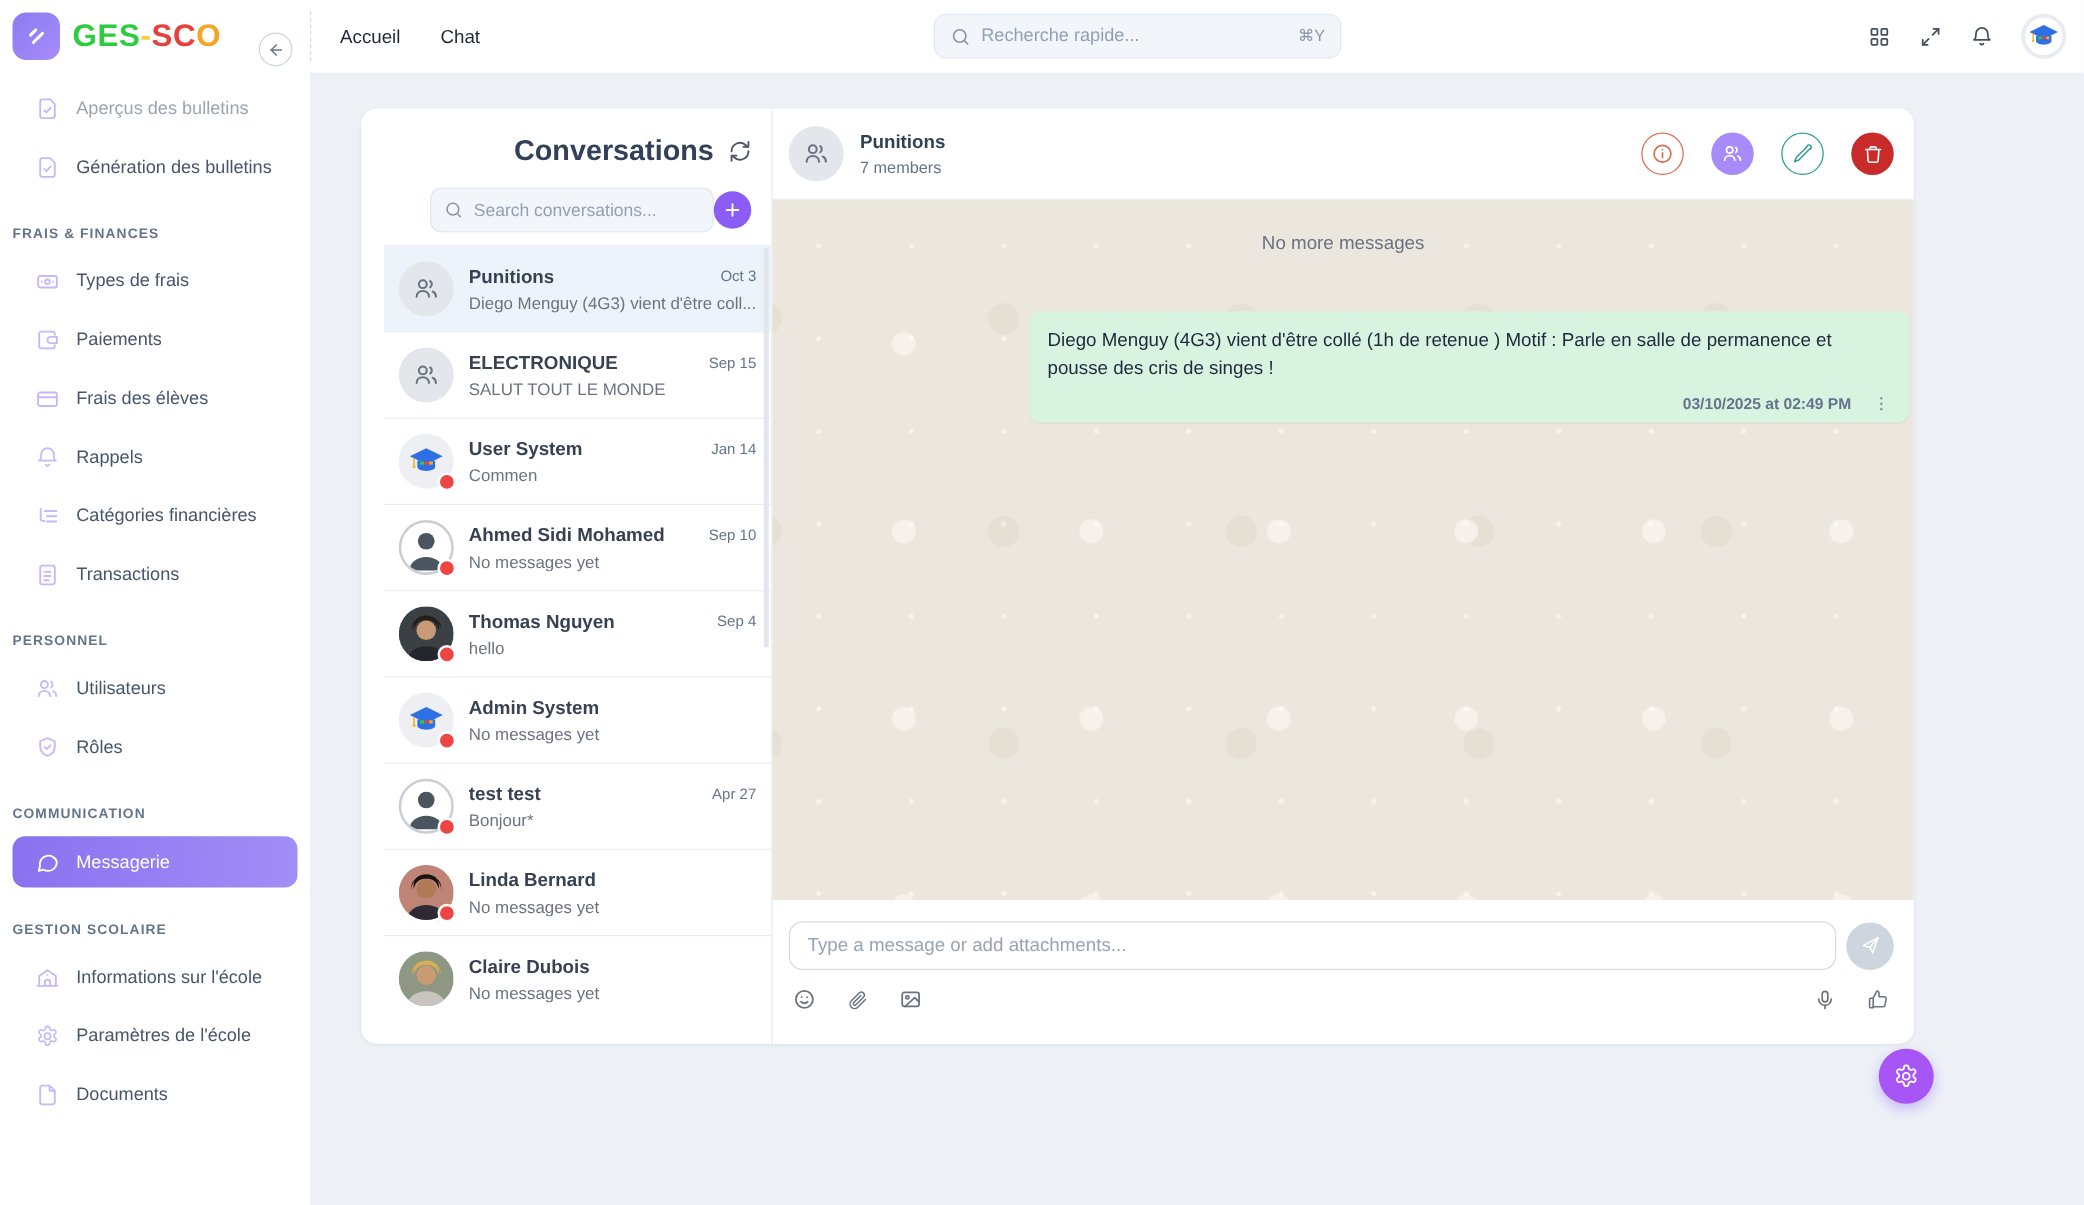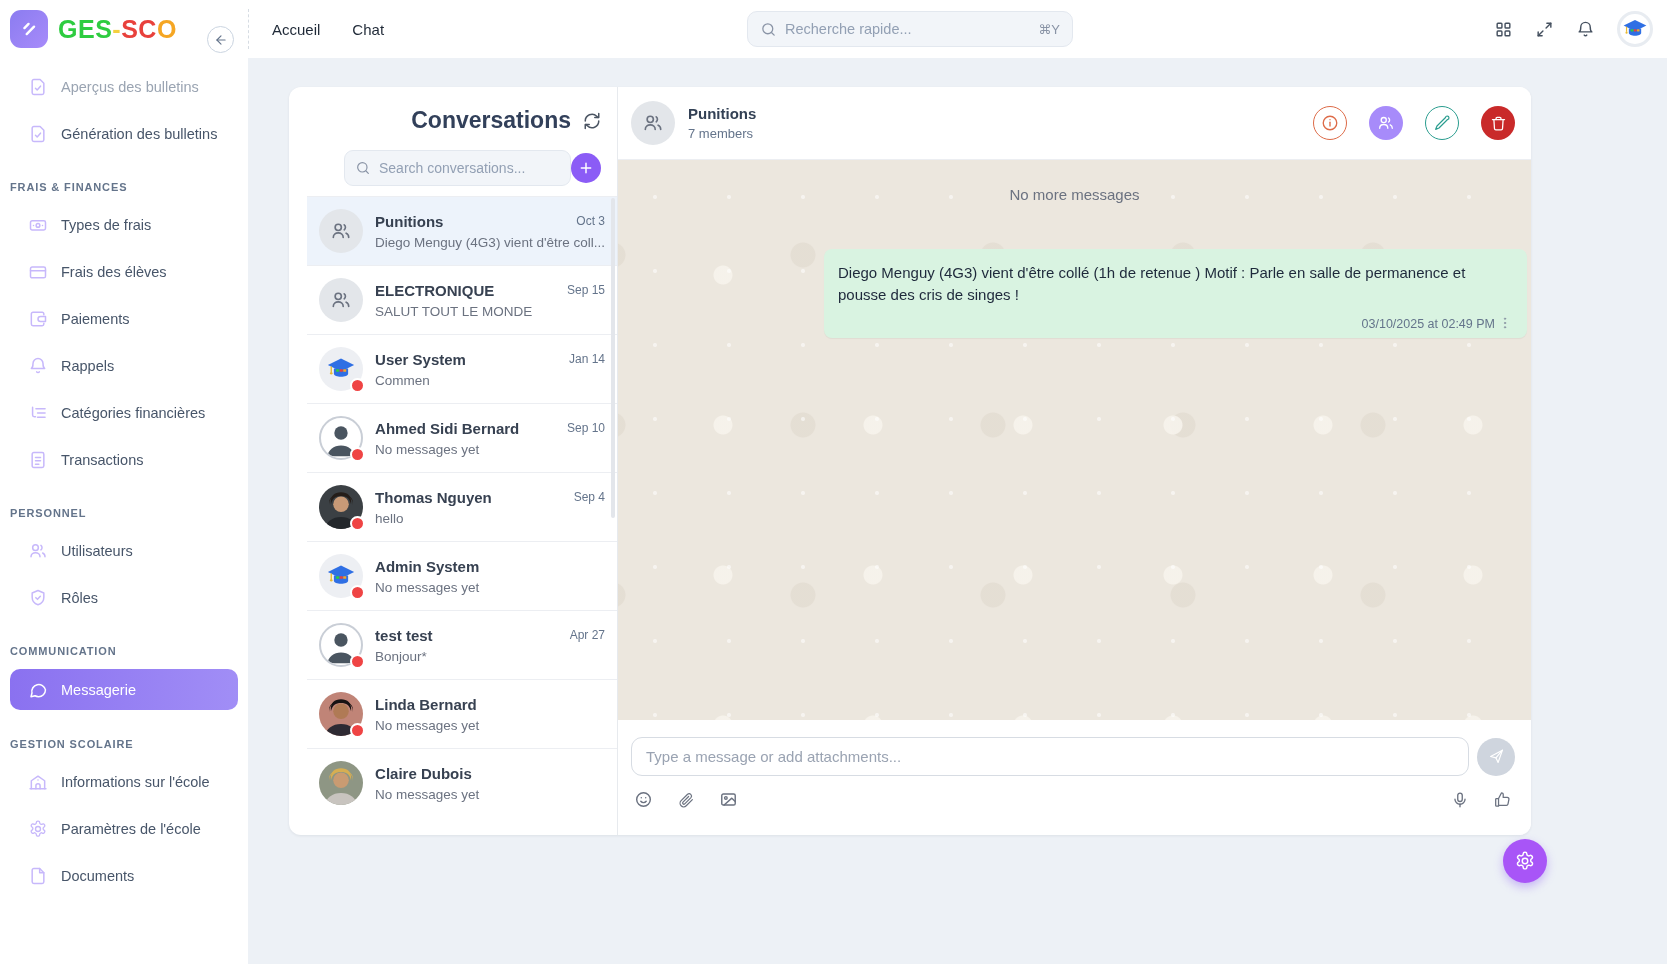--- a/index.html
+++ b/index.html
@@ -81,21 +81,21 @@
     background-image:
       radial-gradient(circle, rgba(255,255,255,.55) 0 1.5px, transparent 2.5px),
       radial-gradient(circle, rgba(247,243,236,.9) 0 9px, transparent 10px),
       radial-gradient(circle, rgba(223,216,204,.55) 0 12px, transparent 13px);
     background-size:74px 74px,150px 150px,190px 170px;
     background-position:0 0,30px 40px,90px 10px;}
   .nomore{text-align:center;font-size:15px;color:#6b7280;}
   .bubble-row{display:flex;justify-content:flex-end;padding-right:4px;margin-top:46px;}
   .bubble{max-width:703px;background:#d9f3e1;border-radius:8px;padding:13px 14px 7px 14px;box-shadow:0 1px 1px rgba(0,0,0,.05);}
   .bubble-text{font-size:15px;line-height:1.45;color:#1e293b;}
-  .bubble-meta{display:flex;align-items:flex-end;justify-content:flex-end;gap:2px;margin-top:9px;color:#64748b;}
+  .bubble-meta{display:flex;align-items:center;justify-content:flex-end;gap:16px;margin-top:9px;color:#64748b;font-weight:bold;}
   .bubble-time{font-size:12.5px;}
   .dots{color:#8a94a3;cursor:pointer;}
 
   .composer{background:#fff;padding:17px 16px 0 13px;height:115px;}
   .composer-row{display:flex;align-items:center;gap:8px;}
   .msg-input{flex:1;height:39px;border:1px solid #d7dce3;border-radius:11px;padding:0 14px;font-size:15px;font-family:inherit;color:#334155;outline:none;background:#fff;}
   .msg-input::placeholder{color:#9aa3b2;}
   .send-btn{width:38px;height:38px;border-radius:50%;background:#cfd5de;color:#fff;display:flex;align-items:center;justify-content:center;cursor:pointer;flex:0 0 38px;}
   .composer-tools{display:flex;align-items:center;justify-content:space-between;margin-top:14px;padding:0 3px;}
   .tool-group{display:flex;align-items:center;gap:24px;color:#6b7280;}
@@ -207,34 +207,34 @@
           <rect x="3" y="7" width="18" height="11" rx="2"></rect>
           <circle cx="12" cy="12.5" r="2.2"></circle>
           <path d="M6.6 12.5h.01M17.4 12.5h.01"></path>
         </svg>
       </span>
       <span>Types de frais</span>
     </div>
     <div class="side-item">
       <span class="sicon">
         <svg viewBox="0 0 24 24" width="100%" height="100%" fill="none" stroke="currentColor" stroke-width="1.8" stroke-linecap="round" stroke-linejoin="round">
+          <path d="M19 7V6a2 2 0 0 0-2-2H6a2 2 0 0 0-2 2v12a2 2 0 0 0 2 2h11a2 2 0 0 0 2-2v-1"></path>
+          <path d="M21 9h-6a2 2 0 0 0 0 6h6z"></path>
+        </svg>
+      </span>
+      <span>Paiements</span>
+    </div>
+    <div class="side-item">
+      <span class="sicon">
+        <svg viewBox="0 0 24 24" width="100%" height="100%" fill="none" stroke="currentColor" stroke-width="1.8" stroke-linecap="round" stroke-linejoin="round">
           <rect x="3" y="6" width="18" height="13" rx="2"></rect>
           <path d="M3 10.5h18"></path>
         </svg>
       </span>
       <span>Frais des élèves</span>
-    </div>
-    <div class="side-item">
-      <span class="sicon">
-        <svg viewBox="0 0 24 24" width="100%" height="100%" fill="none" stroke="currentColor" stroke-width="1.8" stroke-linecap="round" stroke-linejoin="round">
-          <path d="M19 7V6a2 2 0 0 0-2-2H6a2 2 0 0 0-2 2v12a2 2 0 0 0 2 2h11a2 2 0 0 0 2-2v-1"></path>
-          <path d="M21 9h-6a2 2 0 0 0 0 6h6z"></path>
-        </svg>
-      </span>
-      <span>Paiements</span>
     </div>
     <div class="side-item">
       <span class="sicon">
         <svg viewBox="0 0 24 24" width="100%" height="100%" fill="none" stroke="currentColor" stroke-width="1.8" stroke-linecap="round" stroke-linejoin="round">
           <path d="M18 9a6 6 0 1 0-12 0c0 5-2 6-2 6h16s-2-1-2-6"></path>
           <path d="M10.4 19a1.9 1.9 0 0 0 3.2 0"></path>
         </svg>
       </span>
       <span>Rappels</span>
     </div>
@@ -425,21 +425,21 @@
               <div class="av-img">
                 <svg width="40" height="40" viewBox="0 0 48 48">
                   <circle cx="24" cy="18" r="8" fill="#4a5560"></circle>
                   <path d="M8 46a16 13 0 0 1 32 0z" fill="#4a5560"></path>
                 </svg>
               </div>
               <span class="unread-dot"></span>
             </div>
             <div class="conv-main">
               <div class="conv-line1">
-                <span class="conv-name">Ahmed Sidi Bernard</span>
+                <span class="conv-name">Ahmed Sidi Mohamed</span>
                 <span class="conv-date">Sep 10</span>
               </div>
               <div class="conv-preview">No messages yet</div>
             </div>
           </div>
           <div class="conv-row">
             <div class="avatar photo">
               <div class="av-img">
                 <svg width="44" height="44" viewBox="0 0 48 48">
                   <rect width="48" height="48" fill="#3b4044"></rect>

